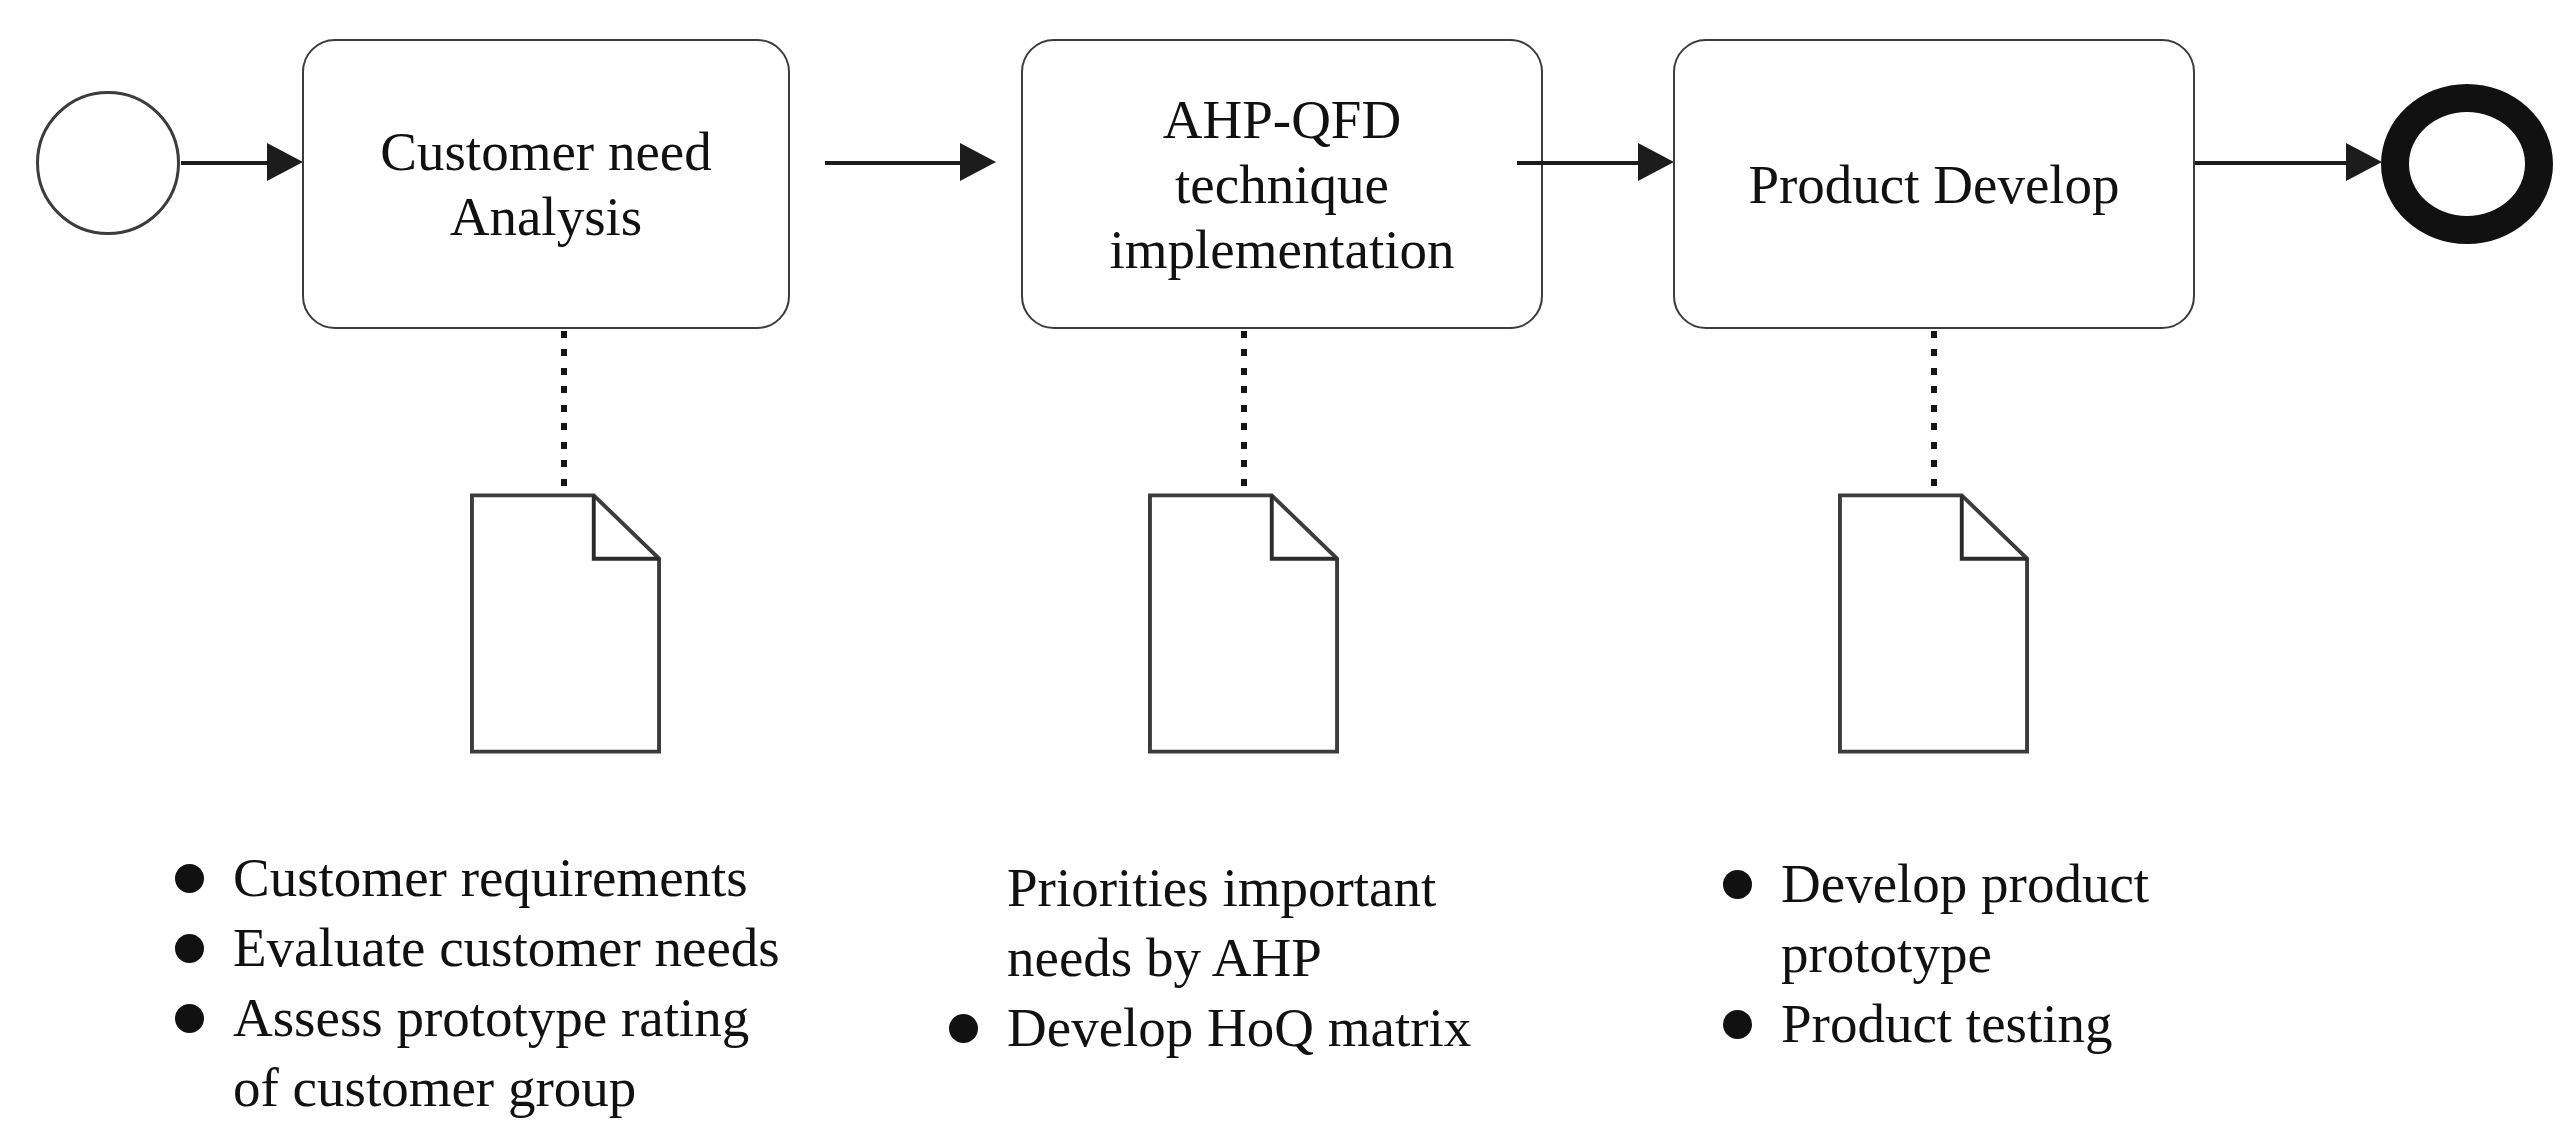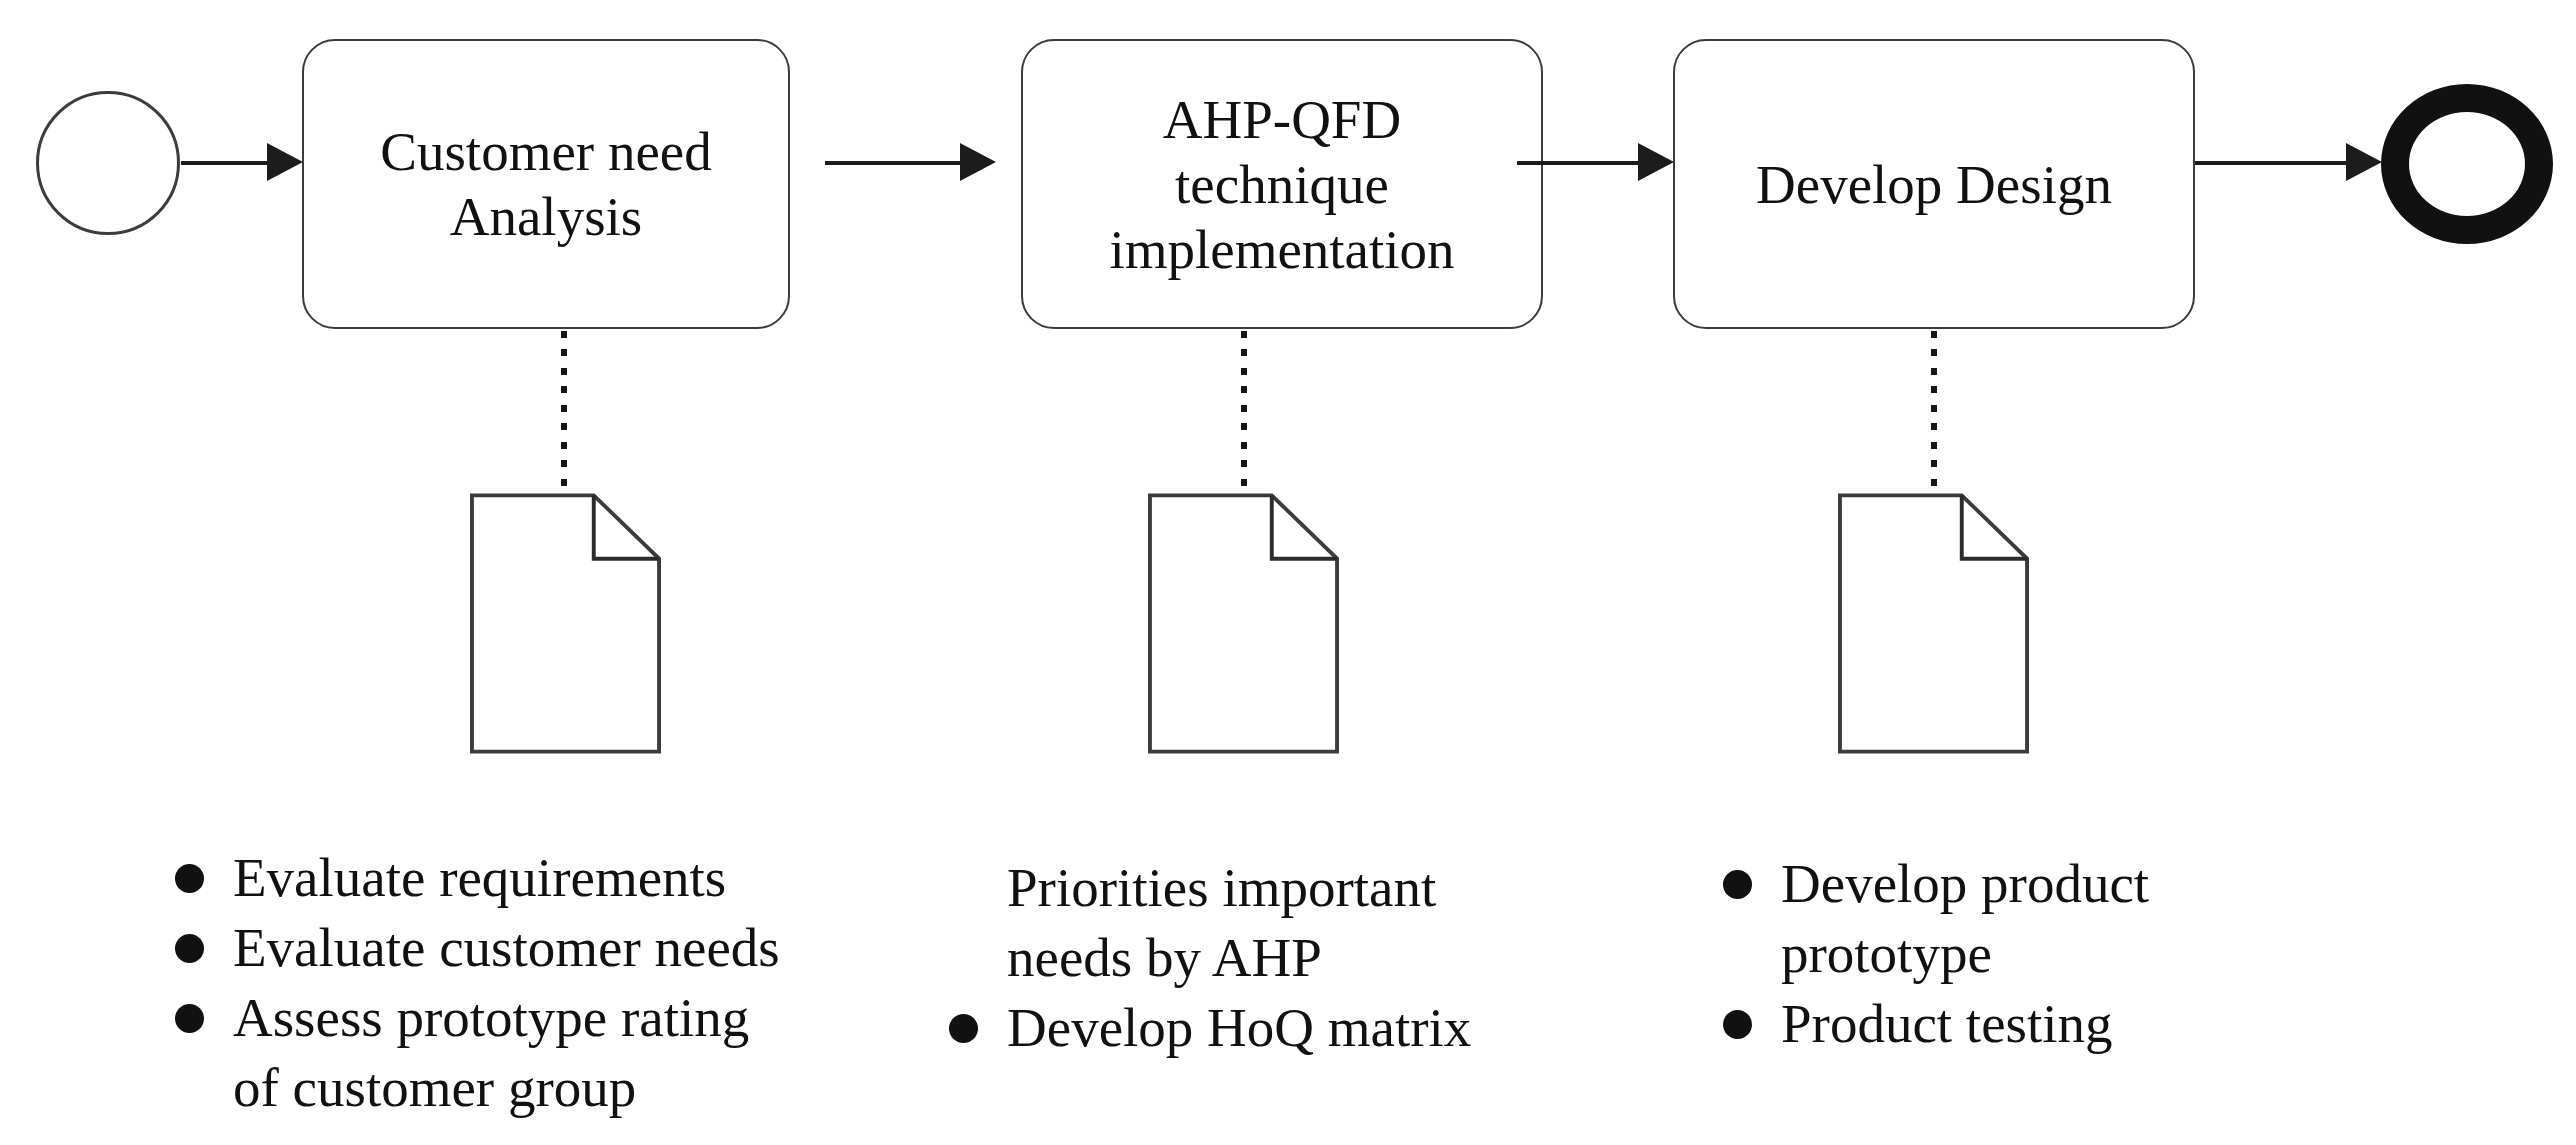--- a/index.html
+++ b/index.html
@@ -78,21 +78,21 @@
   <div class="task task-2">
     <span class="lines">AHP-QFD
 technique
 implementation</span>
   </div>
 
   <div class="arrow-line a3-line"></div>
   <div class="arrow-head a3-head"></div>
 
   <div class="task task-3">
-    <span class="lines">Develop Design</span>
+    <span class="lines">Product Develop</span>
   </div>
 
   <div class="arrow-line a4-line"></div>
   <div class="arrow-head a4-head"></div>
 
   <div class="end-event"></div>
 
   <div class="connector c1"></div>
   <div class="connector c2"></div>
   <div class="connector c3"></div>
@@ -108,21 +108,21 @@
   <svg class="doc d3" viewBox="0 0 196 267">
     <path d="M2 2 H127 L194 67 V265 H2 Z" fill="#ffffff" stroke="#3c3c3c" stroke-width="4"></path>
     <path d="M127 2 V67 H194" fill="none" stroke="#2c2c2c" stroke-width="4"></path>
   </svg>
 
   <div class="note-list n1">
       <div class="note-item">
         <span class="bullet-col">
           <span class="bullet-dot"></span>
         </span>
-        <span class="note-text">Evaluate requirements</span>
+        <span class="note-text">Customer requirements</span>
       </div>
       <div class="note-item">
         <span class="bullet-col">
           <span class="bullet-dot"></span>
         </span>
         <span class="note-text">Evaluate customer needs</span>
       </div>
       <div class="note-item">
         <span class="bullet-col">
           <span class="bullet-dot"></span>

